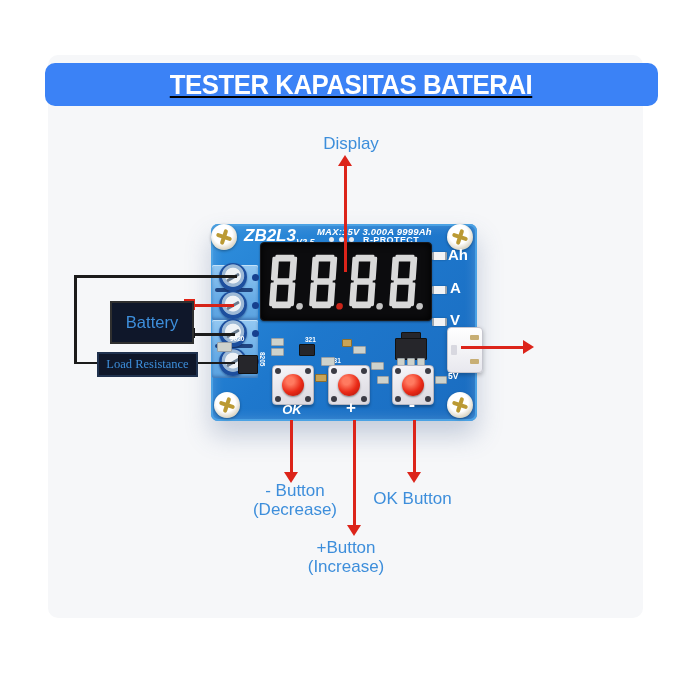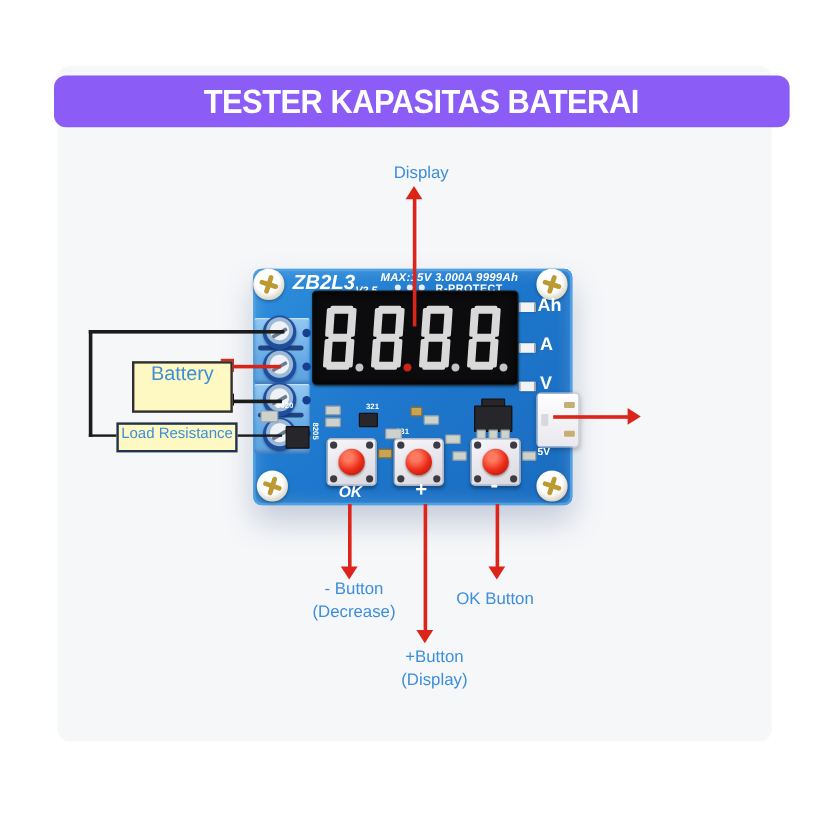--- a/index.html
+++ b/index.html
@@ -4,22 +4,22 @@
 <style>
   html,body{margin:0;padding:0;background:#ffffff;}
   #stage{position:relative;width:700px;height:700px;background:#ffffff;overflow:hidden;
          font-family:"Liberation Sans",sans-serif;}
   .abs{position:absolute;}
 
   
   #photo-bg{left:48px;top:55px;width:595px;height:563px;background:#f6f7f9;border-radius:10px;}
 
   
-  #top-banner{left:45px;top:63px;width:613px;height:43px;background:#8b5cf6;border-radius:10px;
-              display:flex;align-items:center;justify-content:center;}
+  #top-banner{left:45px;top:63px;width:613px;height:43px;background:#3b82f6;border-radius:10px;
+              display:flex;align-items:center;justify-content:center;text-decoration:underline;}
   #top-banner span{color:#fff;font-weight:bold;font-size:28px;letter-spacing:-0.5px;
                    display:inline-block;transform:scaleX(0.92);white-space:nowrap;}
   #bottom-banner{left:35px;top:619px;width:630px;height:49px;background:#f24e2a;border-radius:12px;
               display:flex;align-items:center;justify-content:center;}
   #bottom-banner span{color:#fff;font-weight:bold;font-size:28px;letter-spacing:-0.5px;
                    display:inline-block;transform:scaleX(0.95);white-space:nowrap;}
 
   
   #board{left:211px;top:224px;width:266px;height:197px;border-radius:7px;
          background:linear-gradient(135deg,#2f8fdd 0%,#1e78cd 45%,#1a6cc0 100%);
@@ -76,23 +76,23 @@
             background:radial-gradient(circle at 38% 32%, #ff7a60 0 18%, #ea2b18 55%, #a80f06 100%);
             box-shadow:0 1px 2px rgba(0,0,0,.45);}
   .btn-label{color:#fff;font-weight:bold;text-align:center;}
 
   .smd{background:#cdd2cc;border:1px solid #98a0a6;border-radius:1px;}
   .smd.dark{background:#26262b;border-color:#111;}
   .smd.gold{background:#c8a457;border-color:#8d6f2f;}
   .silk-tiny{color:#fff;font-size:6.5px;font-weight:bold;}
 
   
-  .note{color:#3d8edb;font-size:14px;text-align:center;line-height:19px;white-space:nowrap;}
+  .note{color:#3d8edb;font-size:17px;text-align:center;line-height:19px;white-space:nowrap;}
   .note.small{font-size:13.5px;text-align:left;line-height:17px;}
-  .box-label{background:#fef9c3;display:flex;align-items:flex-start;justify-content:center;color:#3d8edb;}
+  .box-label{background:#0f172a;display:flex;align-items:center;justify-content:center;color:#3d8edb;}
 
   
   .wire{background:#1b1b1b;}
   .wire.red{background:#d62418;}
   .aline{background:#dc241a;}
   .arrow-up{width:0;height:0;border-left:7px solid transparent;border-right:7px solid transparent;border-bottom:11px solid #dc241a;}
   .arrow-down{width:0;height:0;border-left:7px solid transparent;border-right:7px solid transparent;border-top:11px solid #dc241a;}
   .arrow-right{width:0;height:0;border-top:7px solid transparent;border-bottom:7px solid transparent;border-left:11px solid #dc241a;}
 </style>
 </head>
@@ -263,21 +263,21 @@
   <div class="wire abs" style="left:74px;top:361.5px;width:26px;height:2.5px;"></div>
   <div class="wire red abs" style="left:190px;top:304px;width:44px;height:2.5px;"></div>
   <div class="abs" style="left:184px;top:299px;width:11px;height:11px;background:#e02417;"></div>
   <div class="wire abs" style="left:190px;top:333px;width:45px;height:2.5px;"></div>
   <div class="abs" style="left:184px;top:328px;width:11px;height:10px;background:#141414;"></div>
   <div class="wire abs" style="left:193px;top:361.5px;width:42px;height:2.5px;"></div>
 
   <div class="box-label abs" style="left:110px;top:301px;width:80px;height:39px;border:2px solid #2f2f2f;font-size:16.5px;">
     <span>Battery</span>
   </div>
-  <div class="box-label abs" style="left:97px;top:352px;width:97px;height:21px;border:2px solid #20324f;font-size:12.5px;">
+  <div class="box-label abs" style="left:97px;top:352px;width:97px;height:21px;border:2px solid #20324f;font-size:12.5px;font-family:Liberation Serif, serif;">
     <span>Load Resistance</span>
   </div>
 
   <div class="note abs" style="left:301px;top:134px;width:100px;">Display</div>
   <div class="arrow-up abs" style="left:338px;top:155px;"></div>
   <div class="aline abs" style="left:344px;top:164px;width:2.5px;height:108px;"></div>
 
   <div class="aline abs" style="left:461px;top:346px;width:64px;height:2.5px;"></div>
   <div class="arrow-right abs" style="left:523px;top:340px;"></div>
   <div class="note small abs" style="left:538px;top:332px;width:130px;">
@@ -288,19 +288,19 @@
   <div class="aline abs" style="left:353px;top:420px;width:2.5px;height:107px;"></div>
   <div class="arrow-down abs" style="left:347px;top:525px;"></div>
   <div class="aline abs" style="left:413px;top:420px;width:2.5px;height:54px;"></div>
   <div class="arrow-down abs" style="left:407px;top:472px;"></div>
 
   <div class="note abs" style="left:245px;top:481px;width:100px;">
     <div>- Button</div>
     <div>(Decrease)</div>
   </div>
   <div class="note abs" style="left:360px;top:489px;width:105px;">OK Button</div>
-  <div class="note abs" style="left:312px;top:538px;width:100px;">
+  <div class="note abs" style="left:296px;top:538px;width:100px;">
     <div>+Button</div>
-    <div>(Display)</div>
+    <div>(Increase)</div>
   </div>
 
 
 </div>
 
 </body></html>

